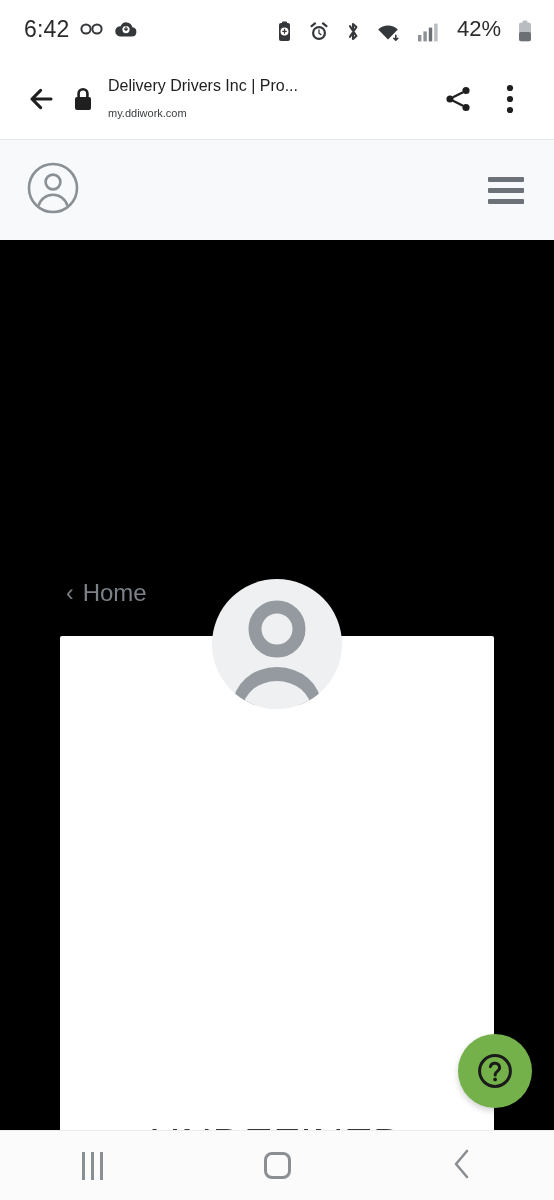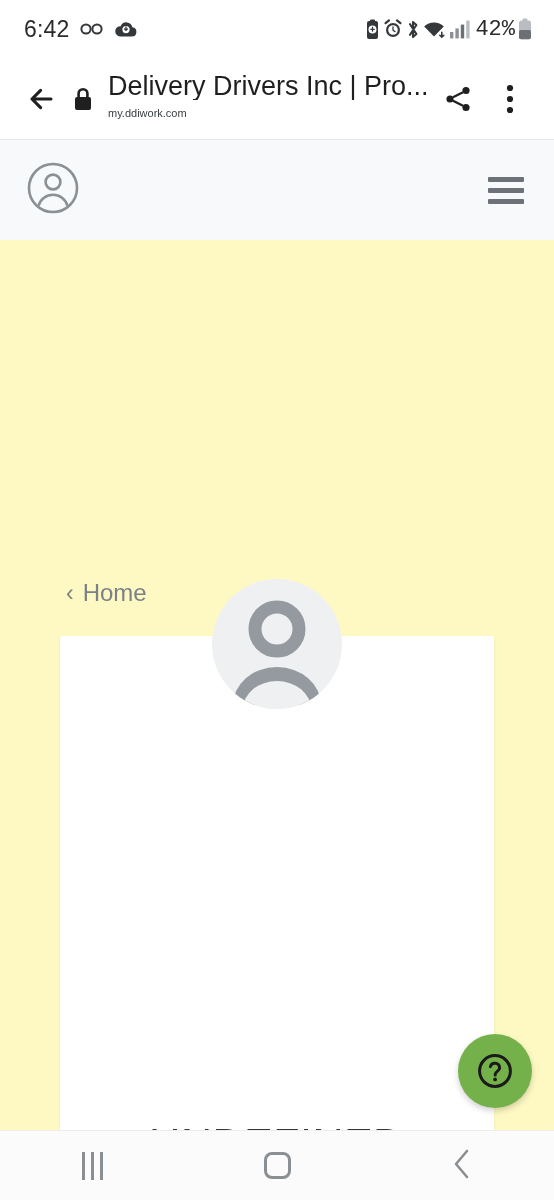--- a/index.html
+++ b/index.html
@@ -2,45 +2,45 @@
 <html><head>
 <meta charset="utf-8">
 <style>
   * { box-sizing: border-box; margin: 0; padding: 0; }
   html, body {
     width: 554px; height: 1200px;
     font-family: "Liberation Sans", sans-serif;
     background: #ffffff;
     overflow: hidden;
   }
-  .phone { position: relative; width: 554px; height: 1200px; background: #fef9c3; }
+  .phone { position: relative; width: 554px; height: 1200px; background: #000000; }
 
   
   .statusbar {
     height: 58px; background: #ffffff;
     display: flex; align-items: center; justify-content: space-between;
     padding: 0 22px 0 24px;
   }
   .sb-left { display: flex; align-items: center; gap: 10px; }
   .sb-time { font-size: 23px; color: #2b2b2b; letter-spacing: .2px; }
-  .sb-right { display: flex; align-items: center; gap: 3px; font-family: Liberation Mono, monospace; }
+  .sb-right { display: flex; align-items: flex-end; gap: 17px; }
   .sb-pct { font-size: 22px; color: #2b2b2b; margin-left: 2px; }
   .ic { display: inline-flex; align-items: center; justify-content: center; }
 
   
   .browserbar {
     height: 82px; background: #ffffff;
     display: flex; align-items: center; padding: 0 18px 0 20px;
     border-bottom: 1px solid #e6e8ea;
   }
   .bb-back { width: 44px; height: 44px; flex: 0 0 auto; }
   .bb-lock { width: 38px; flex: 0 0 auto; display: flex; justify-content: center; }
   .bb-text { flex: 1 1 auto; min-width: 0; padding-left: 6px; }
   .bb-title {
-    font-size: 27px; color: #1f1f1f; line-height: 28px;
+    font-size: 16px; color: #1f1f1f; line-height: 28px;
     white-space: nowrap; overflow: hidden; text-overflow: ellipsis;
   }
   .bb-url { font-size: 11px; color: #3c4043; line-height: 24px; margin-top: 1px; }
   .bb-act { width: 52px; height: 52px; flex: 0 0 auto; display: flex; align-items: center; justify-content: center; }
 
   
   .appheader {
     height: 100px; background: #f7f9fa;
     display: flex; align-items: center; justify-content: space-between;
     padding: 0 30px 0 26px;

